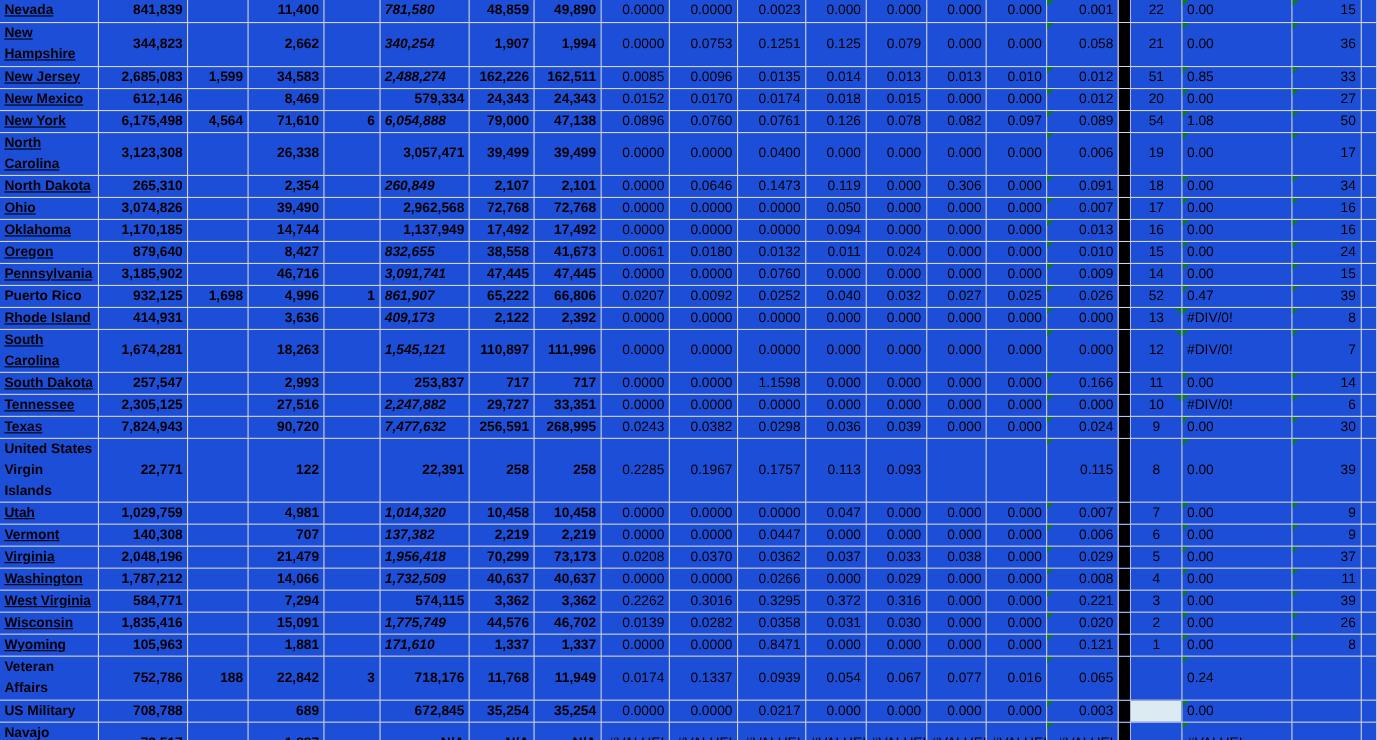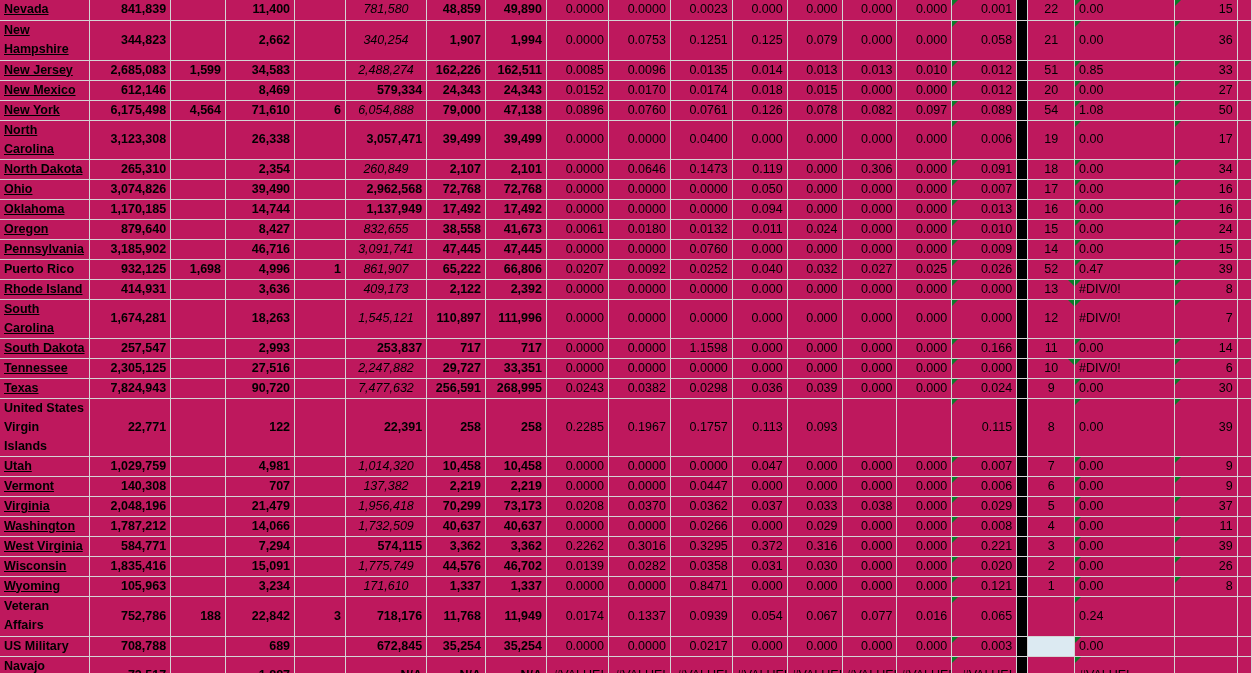--- a/index.html
+++ b/index.html
@@ -1,17 +1,17 @@
 <!DOCTYPE html>
 <html><head>
 <meta charset="utf-8">
 <style>
   html,body{margin:0;padding:0;background:#fff;}
   body{font-family:"Liberation Sans","DejaVu Sans",sans-serif;}
-  #sheet{position:relative;width:1252px;height:673px;overflow:hidden;background:#be185d;}
+  #sheet{position:relative;width:1252px;height:673px;overflow:hidden;background:#1d4ed8;}
   table.grid{border-collapse:collapse;table-layout:fixed;width:1252px;}
   table.grid td{
     border-right:1px solid #d4d4d4;
     border-bottom:1px solid #d4d4d4;
     font-size:12.5px;
     line-height:19px;
     padding:0 4px;
     vertical-align:middle;
     white-space:normal;
     overflow:hidden;
@@ -40,21 +40,21 @@
   col.c-blk{width:11px}
   col.c-rank{width:46px}
   col.c-pct{width:98px}
   col.c-last{width:62px}
   col.c-tail{width:14px}
 
   td.state{text-align:left;font-weight:bold;padding-left:2px;}
   td.state .lnk{color:#000;text-decoration:underline;}
   td.state .plain{color:#000;text-decoration:none;}
   td.num{text-align:right;font-weight:bold;}
-  td.numi{text-align:center;font-weight:normal;font-style:italic;}
+  td.numi{text-align:left;font-weight:bold;font-style:italic;}
   td.dec{text-align:right;font-weight:normal;}
   td.rank{text-align:center;font-weight:normal;}
   td.pct{text-align:left;font-weight:normal;}
   td.last{text-align:right;font-weight:normal;}
   td.blk{background:#000;border-right:1px solid #000;border-bottom:1px solid #000;padding:0;}
   td.tail{border-right:none;}
   td.bluefill{background:#dceaf2;}
   tr.h2 td{height:40px;}
 
   
@@ -654,21 +654,21 @@
           <td class="blk"></td>
           <td class="rank">2</td>
           <td class="pct cmt">0.00</td>
           <td class="last cmt">26</td>
           <td class="tail"></td>
         </tr>
         <tr>
           <td class="state"><span class="lnk">Wyoming</span></td>
           <td class="num">105,963</td>
           <td class="num"></td>
-          <td class="num">3,234</td>
+          <td class="num">1,881</td>
           <td class="num"></td>
           <td class="numi">171,610</td>
           <td class="num">1,337</td>
           <td class="num">1,337</td>
           <td class="dec">0.0000</td>
           <td class="dec">0.0000</td>
           <td class="dec">0.8471</td>
           <td class="dec">0.000</td>
           <td class="dec">0.000</td>
           <td class="dec">0.000</td>

